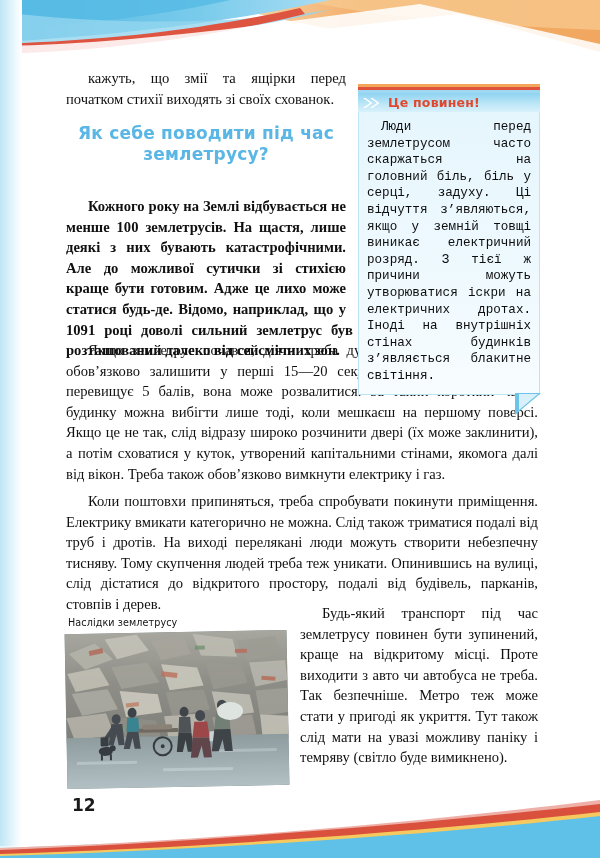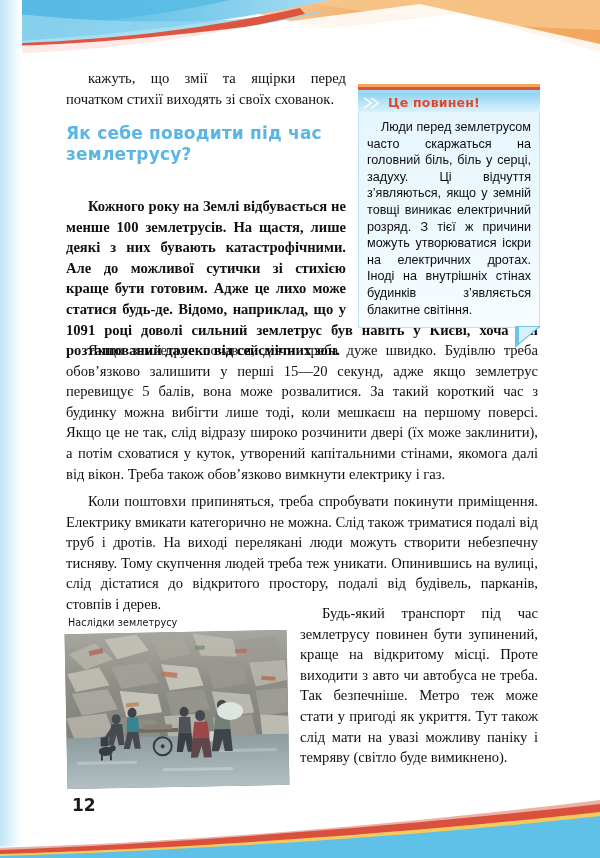--- a/index.html
+++ b/index.html
@@ -78,21 +78,21 @@
     hyphens: manual;
   }
 
   h2.section-title {
     margin: 14px 0 10px 0;
     font-family: "DejaVu Sans", "Liberation Sans", sans-serif;
     font-size: 17px;
     line-height: 21px;
     font-weight: bold;
     color: #5ab6e4;
-    text-align: left;
+    text-align: center;
     letter-spacing: .2px;
   }
 
   
   .infobox {
     position: absolute;
     left: 358px;
     top: 84px;
     width: 182px;
   }
@@ -130,21 +130,21 @@
     position: relative;
     background: linear-gradient(to bottom, #e6f6fd 0%, #eef9fe 55%, #f7fcff 100%);
     padding: 7px 8px 9px 8px;
     box-sizing: border-box;
     border-left: 1px solid #bfe3f3;
     border-right: 1px solid #bfe3f3;
     border-bottom: 1px solid #bfe3f3;
   }
   .infobox-body p {
     margin: 0;
-    font-family: Liberation Sans, sans-serif;
+    font-family: Liberation Mono, monospace;
     font-size: 12.6px;
     line-height: 16.6px;
     color: #0d0d0d;
     text-align: justify;
     text-indent: 14px;
   }
   .infobox-tail {
     position: absolute;
     right: -2px;
     bottom: -21px;

